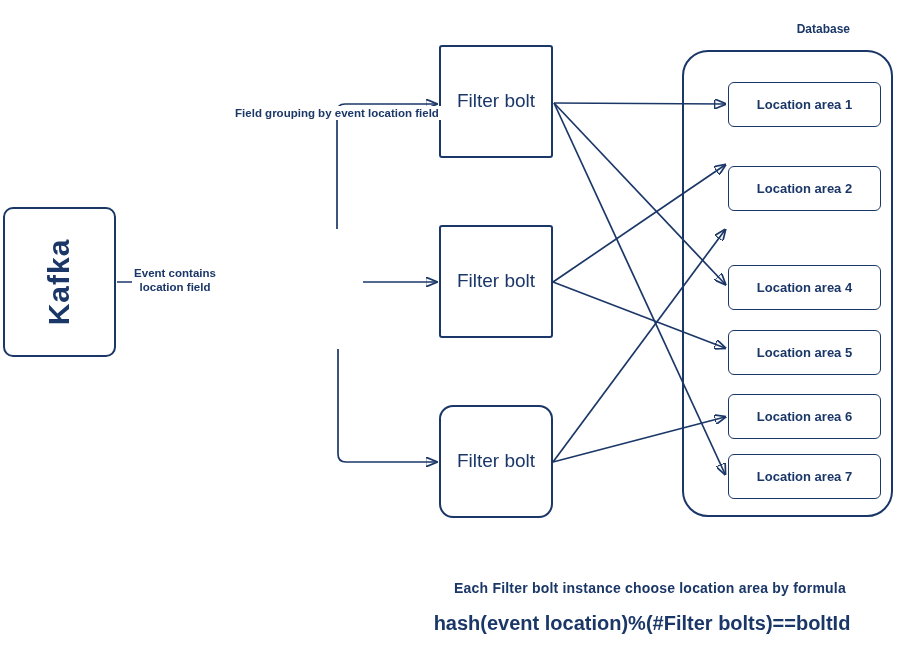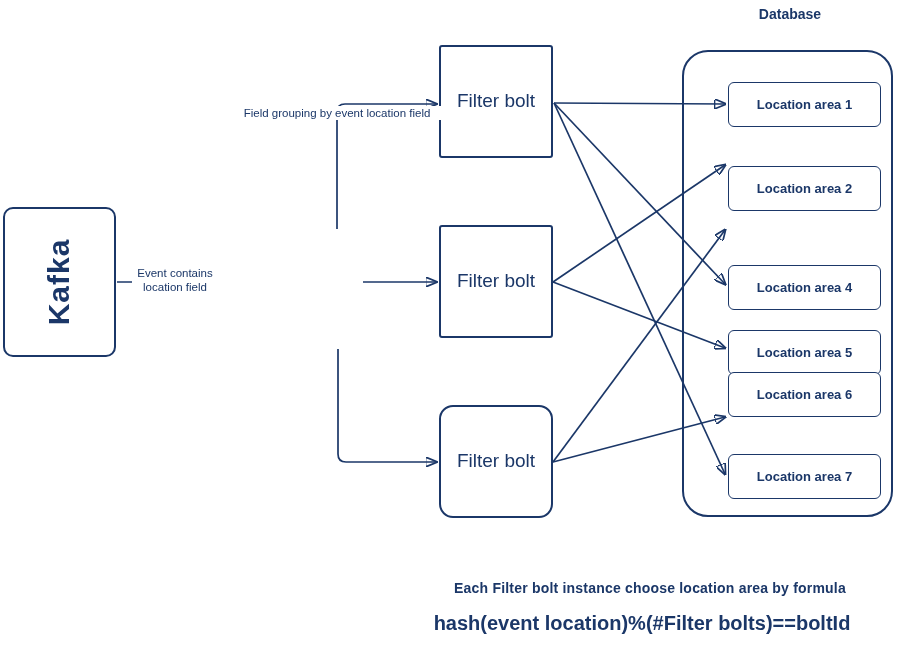--- a/index.html
+++ b/index.html
@@ -67,48 +67,48 @@
   .bolt-2 { top: 225px; }
   .bolt-3 { top: 405px; border-radius: 14px; }
   .db-container {
     left: 682px; top: 50px;
     width: 211px; height: 467px;
     border-radius: 26px;
   }
   .db-title {
     position: absolute;
     z-index: 2;
-    left: 730px; top: 6px;
+    left: 730px; top: 22px;
     width: 120px;
-    text-align: center;
-    font-size: 14px;
+    text-align: right;
+    font-size: 12px;
     font-weight: bold;
   }
   .area {
     left: 728px;
     width: 153px; height: 45px;
     border-width: 1.8px;
     border-radius: 6px;
     font-size: 13px;
     font-weight: bold;
     background: #ffffff;
   }
   .area-1 { top: 82px; }
   .area-2 { top: 142px; margin-top: 24px; }
   .area-3 { top: 205px; }
   .area-4 { top: 265px; align-items: center; }
   .area-5 { top: 330px; text-align: center; }
-  .area-6 { top: 372px; }
+  .area-6 { top: 394px; }
   .area-7 { top: 454px; }
   .edge-label {
     position: absolute;
     z-index: 3;
     background: #ffffff;
     font-size: 11.5px;
-    font-weight: normal;
+    font-weight: bold;
     line-height: 1.25;
     text-align: center;
   }
   .label-event {
     left: 132px; top: 266px;
     width: 86px;
   }
   .label-grouping {
     left: 228px; top: 106px;
     width: 218px;

